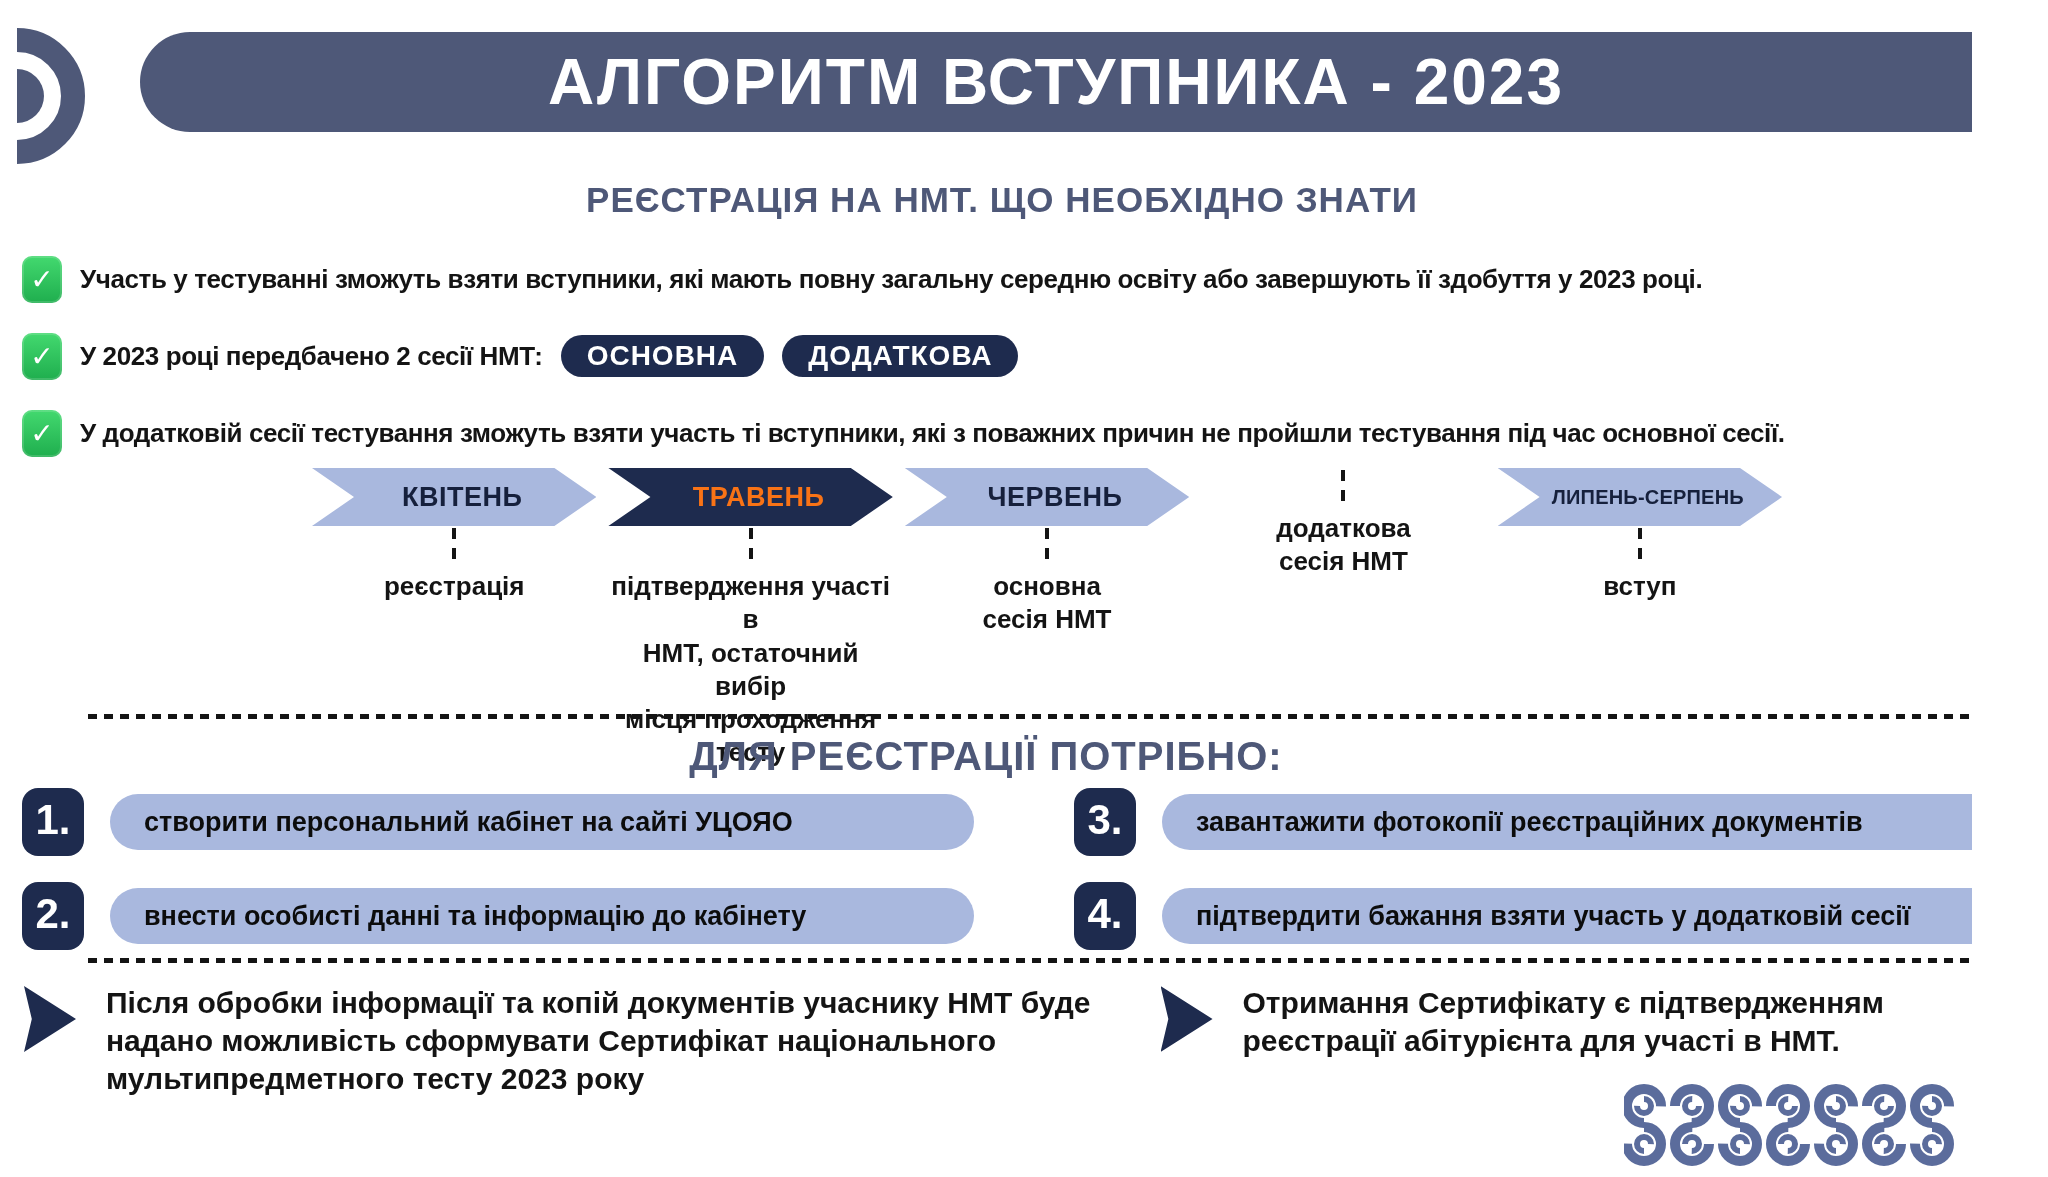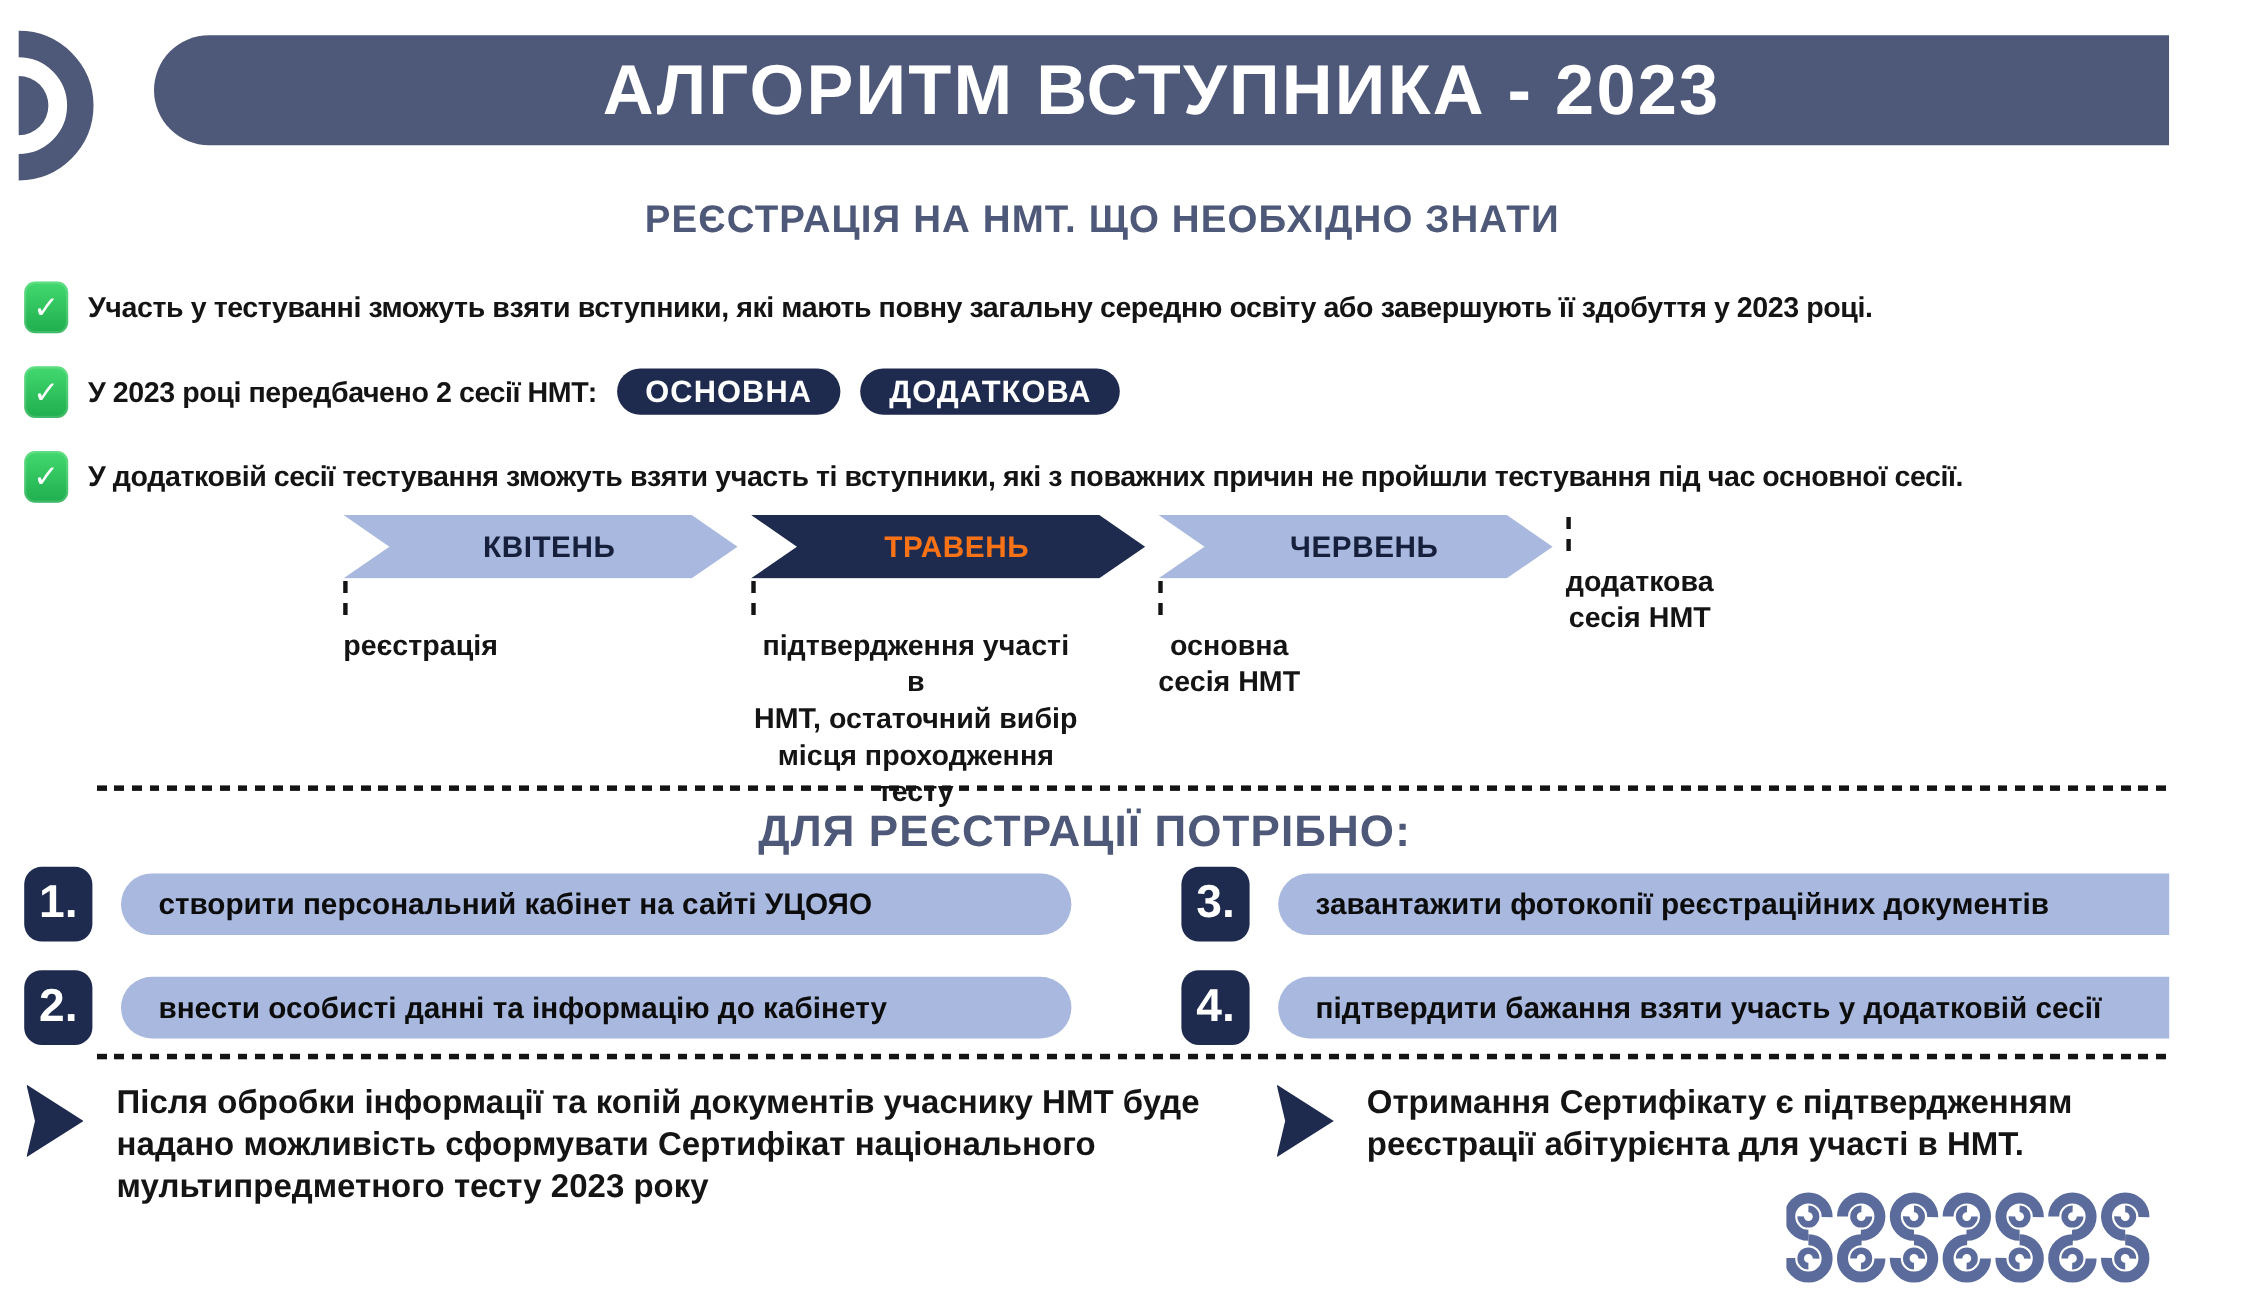--- a/index.html
+++ b/index.html
@@ -31,21 +31,21 @@
     background:linear-gradient(180deg,#43d96f 0%,#1fae4e 100%);
     color:#fff;font-size:28px;font-weight:bold;display:flex;align-items:center;justify-content:center;
     font-family:"DejaVu Sans",sans-serif;box-shadow:inset 0 0 0 2px rgba(255,255,255,.15);}
   .bullet-text{font-size:26px;font-weight:600;color:var(--ink);letter-spacing:-0.4px;white-space:nowrap;}
   .bullet-text b{font-weight:800;}
   .session-badge{background:var(--navy);color:#fff;font-size:28px;font-weight:700;
     padding:5px 26px;border-radius:26px;letter-spacing:1px;white-space:nowrap;}
 
   
   .timeline{position:absolute;left:312px;top:468px;width:1470px;display:flex;gap:12px;}
-  .timeline-item{flex:1;display:flex;flex-direction:column;align-items:flex-start;}
+  .timeline-item{flex:1;display:flex;flex-direction:column;align-items:center;}
   .chev{width:100%;height:58px;display:flex;align-items:center;justify-content:center;
     clip-path:polygon(0 0,calc(100% - 42px) 0,100% 50%,calc(100% - 42px) 100%,0 100%,42px 50%);
     font-weight:800;font-size:27px;letter-spacing:.5px;padding:0 36px 0 52px;white-space:nowrap;}
   .chev.light{background:var(--light-blue);color:#16203c;}
   .chev.dark{background:var(--navy);color:#f97316;}
   .chev.small{font-size:20px;letter-spacing:.2px;padding:0 30px 0 46px;}
   .dash-tick{width:4px;height:36px;margin-top:2px;
     background:repeating-linear-gradient(180deg,var(--ink) 0 11px,transparent 11px 20px);}
   .timeline-label{margin-top:6px;font-size:26px;font-weight:700;color:var(--ink);
     text-align:center;white-space:pre-line;line-height:1.28;max-width:300px;}
@@ -140,20 +140,25 @@
       <div class="timeline-item">
         <div class="chev light">ЧЕРВЕНЬ</div>
         <div class="dash-tick"></div>
         <div class="timeline-label">основна
 сесія НМТ</div>
       </div>
       <div class="timeline-item">
         <div class="dash-tick"></div>
         <div class="timeline-label">додаткова
 сесія НМТ</div>
+      </div>
+      <div class="timeline-item">
+        <div class="chev light small">ЛИПЕНЬ-СЕРПЕНЬ</div>
+        <div class="dash-tick"></div>
+        <div class="timeline-label">вступ</div>
       </div>
     </div>
 
   <div class="divider d1"></div>
 
   <div class="section-heading">ДЛЯ РЕЄСТРАЦІЇ ПОТРІБНО:</div>
 
   <div class="steps">
       <div class="step-item">
         <div class="step-number-badge">1.</div>

